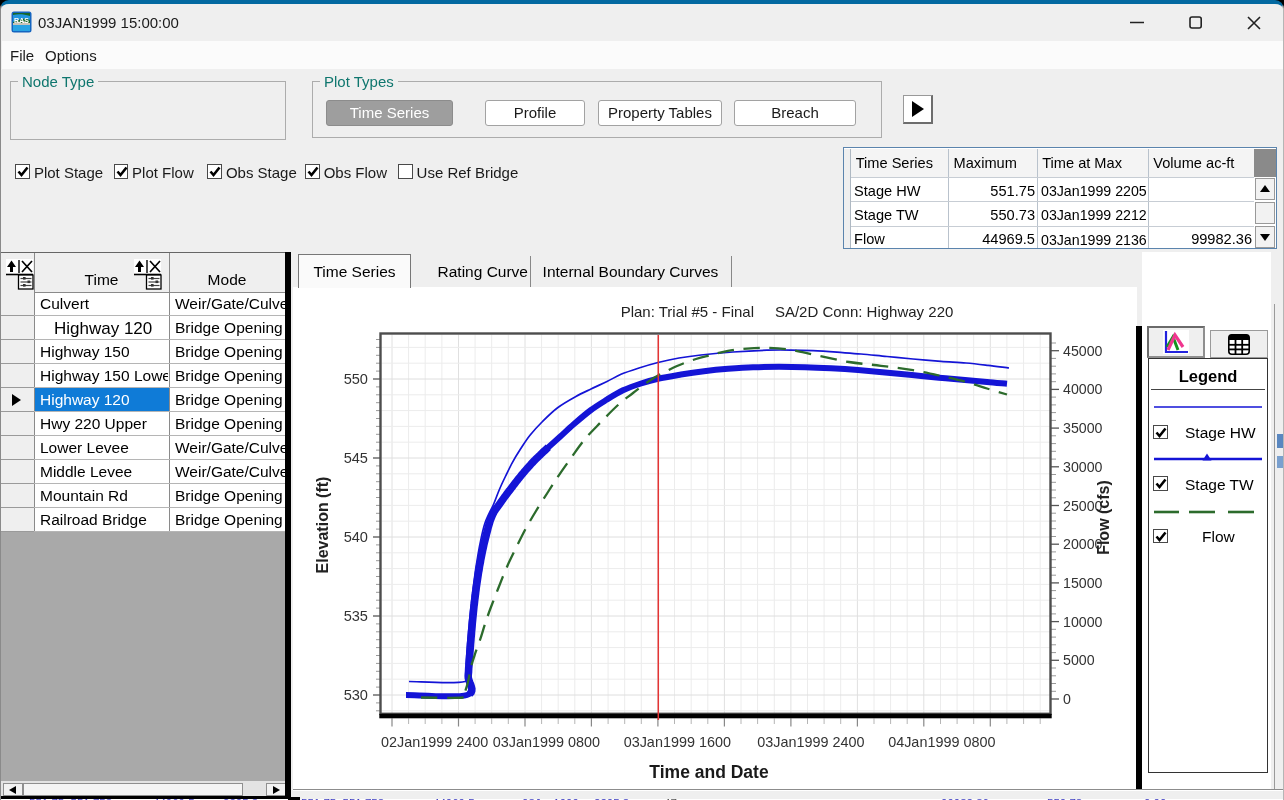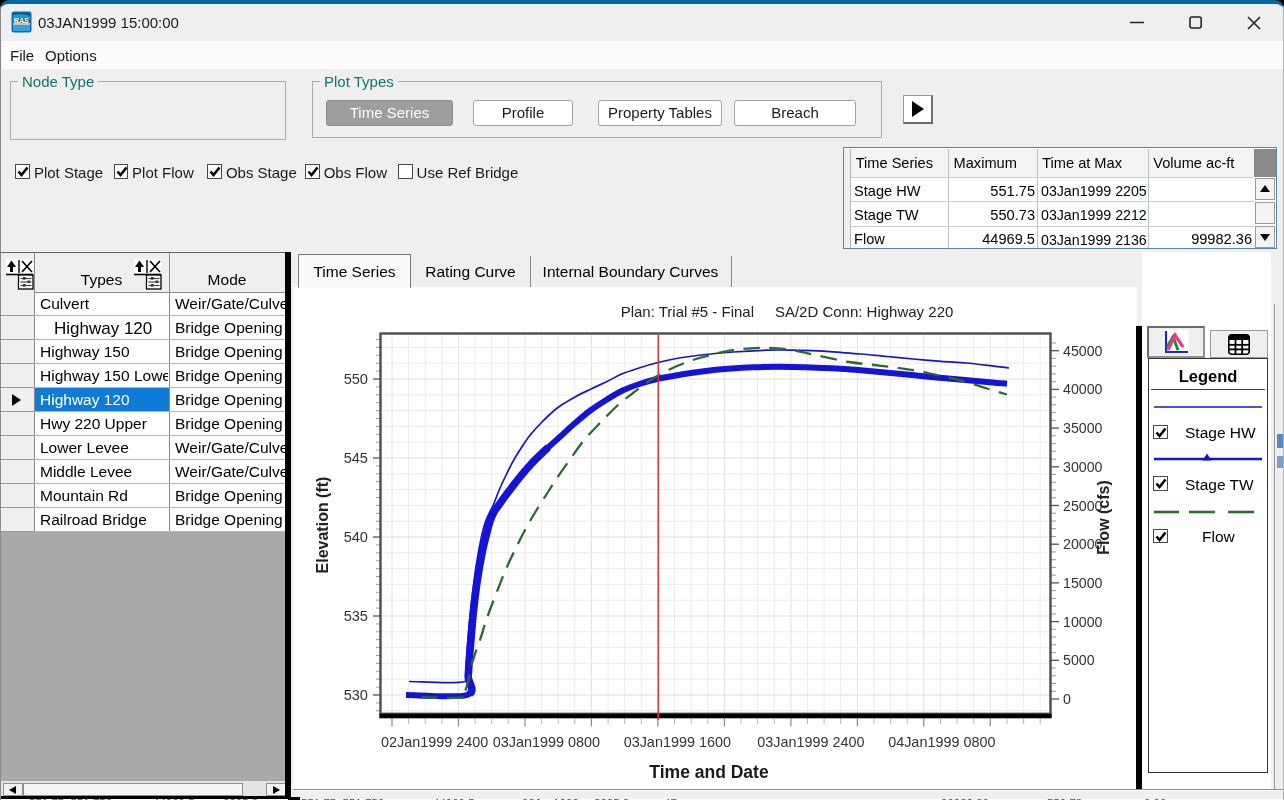--- a/index.html
+++ b/index.html
@@ -35,21 +35,21 @@
 <path d="M127,5 L139,17 M139,5 L127,17" stroke="#222" stroke-width="1.6"></path>
 </svg>
     <div class="abs" style="left:1px;top:37px;width:1282px;height:28px;background:#fbfbfb"></div>
     <div class="abs t15" style="left:9px;top:43px">File</div>
     <div class="abs t15" style="left:44px;top:43px">Options</div>
     <div class="gbx" style="left:9px;top:77px;width:276px;height:59px"></div>
     <div class="glab" style="left:17px;top:70px">Node Type</div>
     <div class="gbx" style="left:311px;top:77px;width:570px;height:57px"></div>
     <div class="glab" style="left:319px;top:70px">Plot Types</div>
     <div class="btn btnp" style="left:325px;top:96px;width:127px">Time Series</div>
-    <div class="btn" style="left:472px;top:96px;width:100px">Profile</div>
+    <div class="btn" style="left:484px;top:96px;width:100px">Profile</div>
     <div class="btn" style="left:597px;top:96px;width:124px">Property Tables</div>
     <div class="btn" style="left:733px;top:96px;width:122px">Breach</div>
     <div class="abs" style="left:902px;top:91px;width:30px;height:29px;background:#fff;
 border:1px solid #999;border-right:2.5px solid #6d6d6d;border-bottom:2.5px solid #6d6d6d">
 <div class="abs" style="left:8px;top:5px;width:0;height:0;border:8px solid transparent;border-left:12px solid #000;border-right:0"></div>
     </div>
     <div class="cb" style="left:14.4px;top:160px">
       <svg width="14" height="14" viewBox="0 0 14 14">
         <path d="M2.5,6.5 L5.5,10 L11.5,2.5" fill="none" stroke="#000" stroke-width="2.6"></path>
       </svg>
@@ -105,21 +105,21 @@
     </div>
     <div class="abs" style="left:1253.6px;top:197.5px;width:20.5px;height:22px;background:#f2f2f2;border:1px solid #999"></div>
     <div class="abs" style="left:1253.6px;top:221.5px;width:20.5px;height:22px;background:#f2f2f2;border:1px solid #999">
 <div class="abs" style="left:4.5px;top:7px;width:0;height:0;border:5px solid transparent;border-top:7px solid #000;border-bottom:0"></div>
     </div>
     <div class="abs" style="left:0px;top:248px;width:290px;height:547.5px;background:#fff;border-top:1px solid #666"></div>
     <div class="abs" style="left:0px;top:249px;width:284px;height:39px;background:#efefef"></div>
     <div class="abs" style="left:33px;top:249px;width:1px;height:279px;background:#8a8a8a"></div>
     <div class="abs" style="left:168px;top:249px;width:1px;height:279px;background:#8a8a8a"></div>
     <div class="abs" style="left:0px;top:288px;width:284px;height:1px;background:#8a8a8a"></div>
-    <div class="cell" style="left:33px;top:267px;width:135px;text-align:center;font-size:15.5px">Types</div>
+    <div class="cell" style="left:33px;top:267px;width:135px;text-align:center;font-size:15.5px">Time</div>
     <div class="cell" style="left:168px;top:267px;width:116px;text-align:center;font-size:15.5px">Mode</div>
     <svg class="abs" style="left:5px;top:255px" width="28" height="31" viewBox="0 0 28 31">
 <rect x="0" y="0" width="27" height="15" fill="#fff"></rect>
 <line x1="0" y1="15.5" x2="27" y2="15.5" stroke="#000" stroke-width="1.6"></line>
 <path d="M5.5,1.5 L10,8 L7,8 L7,13 L4,13 L4,8 L1,8 Z" fill="#000"></path>
 <line x1="13" y1="1" x2="13" y2="14" stroke="#000" stroke-width="1.4"></line>
 <path d="M16,2 L26,13 M26,2 L16,13" stroke="#000" stroke-width="1.7"></path>
 <rect x="12.5" y="16" width="14.5" height="14" fill="#fff" stroke="#000" stroke-width="1.3"></rect>
 <line x1="14.5" y1="19.5" x2="25.5" y2="19.5" stroke="#444" stroke-width="1.2"></line>
 <line x1="14.5" y1="23" x2="25.5" y2="23" stroke="#444" stroke-width="1.2"></line>
@@ -193,21 +193,21 @@
     <div class="abs" style="left:264.5px;top:778.5px;width:20px;height:13.5px;background:#f2f2f2;border:1px solid #8f8f8f">
 <div class="abs" style="left:6px;top:2.5px;width:0;height:0;border:4.5px solid transparent;border-left:7px solid #000;border-right:0"></div>
     </div>
     <div class="abs" style="left:284px;top:248px;width:6px;height:547px;background:#000"></div>
     <div class="abs" style="left:0px;top:791.5px;width:290px;height:3.5px;background:#000"></div>
     <div class="abs" style="left:292px;top:283px;width:844px;height:502px;background:#fff"></div>
     <div class="abs" style="left:297px;top:250px;width:113px;height:34px;background:#fafafa;border:1px solid #777;border-bottom:none"></div>
     <div class="abs" style="left:529px;top:252px;width:1px;height:31px;background:#888"></div>
     <div class="abs" style="left:730px;top:252px;width:1px;height:31px;background:#888"></div>
     <div class="cell" style="left:297px;top:259px;width:113px;text-align:center;font-size:15.5px">Time Series</div>
-    <div class="cell" style="left:412px;top:259px;width:115px;text-align:center;font-size:15.5px">Rating Curve</div>
+    <div class="cell" style="left:412px;top:259px;width:115px;text-align:right;font-size:15.5px">Rating Curve</div>
     <div class="cell" style="left:531px;top:259px;width:197px;text-align:center;font-size:15.5px">Internal Boundary Curves</div>
     <svg style="position:absolute;left:292px;top:283px" width="844" height="502" viewBox="292 283 844 502">
 <text x="786" y="312.5" text-anchor="middle" font-size="15" fill="#222">Plan: Trial #5 - Final&nbsp;&nbsp;&nbsp;&nbsp;&nbsp;SA/2D Conn: Highway 220</text>
 <line x1="407.6" y1="330.5" x2="407.6" y2="709.8" stroke="#ececec" stroke-width="1"></line>
       <line x1="424.2" y1="330.5" x2="424.2" y2="709.8" stroke="#ececec" stroke-width="1"></line>
       <line x1="440.9" y1="330.5" x2="440.9" y2="709.8" stroke="#ececec" stroke-width="1"></line>
       <line x1="474.1" y1="330.5" x2="474.1" y2="709.8" stroke="#ececec" stroke-width="1"></line>
       <line x1="490.7" y1="330.5" x2="490.7" y2="709.8" stroke="#ececec" stroke-width="1"></line>
       <line x1="507.3" y1="330.5" x2="507.3" y2="709.8" stroke="#ececec" stroke-width="1"></line>
       <line x1="540.6" y1="330.5" x2="540.6" y2="709.8" stroke="#ececec" stroke-width="1"></line>

